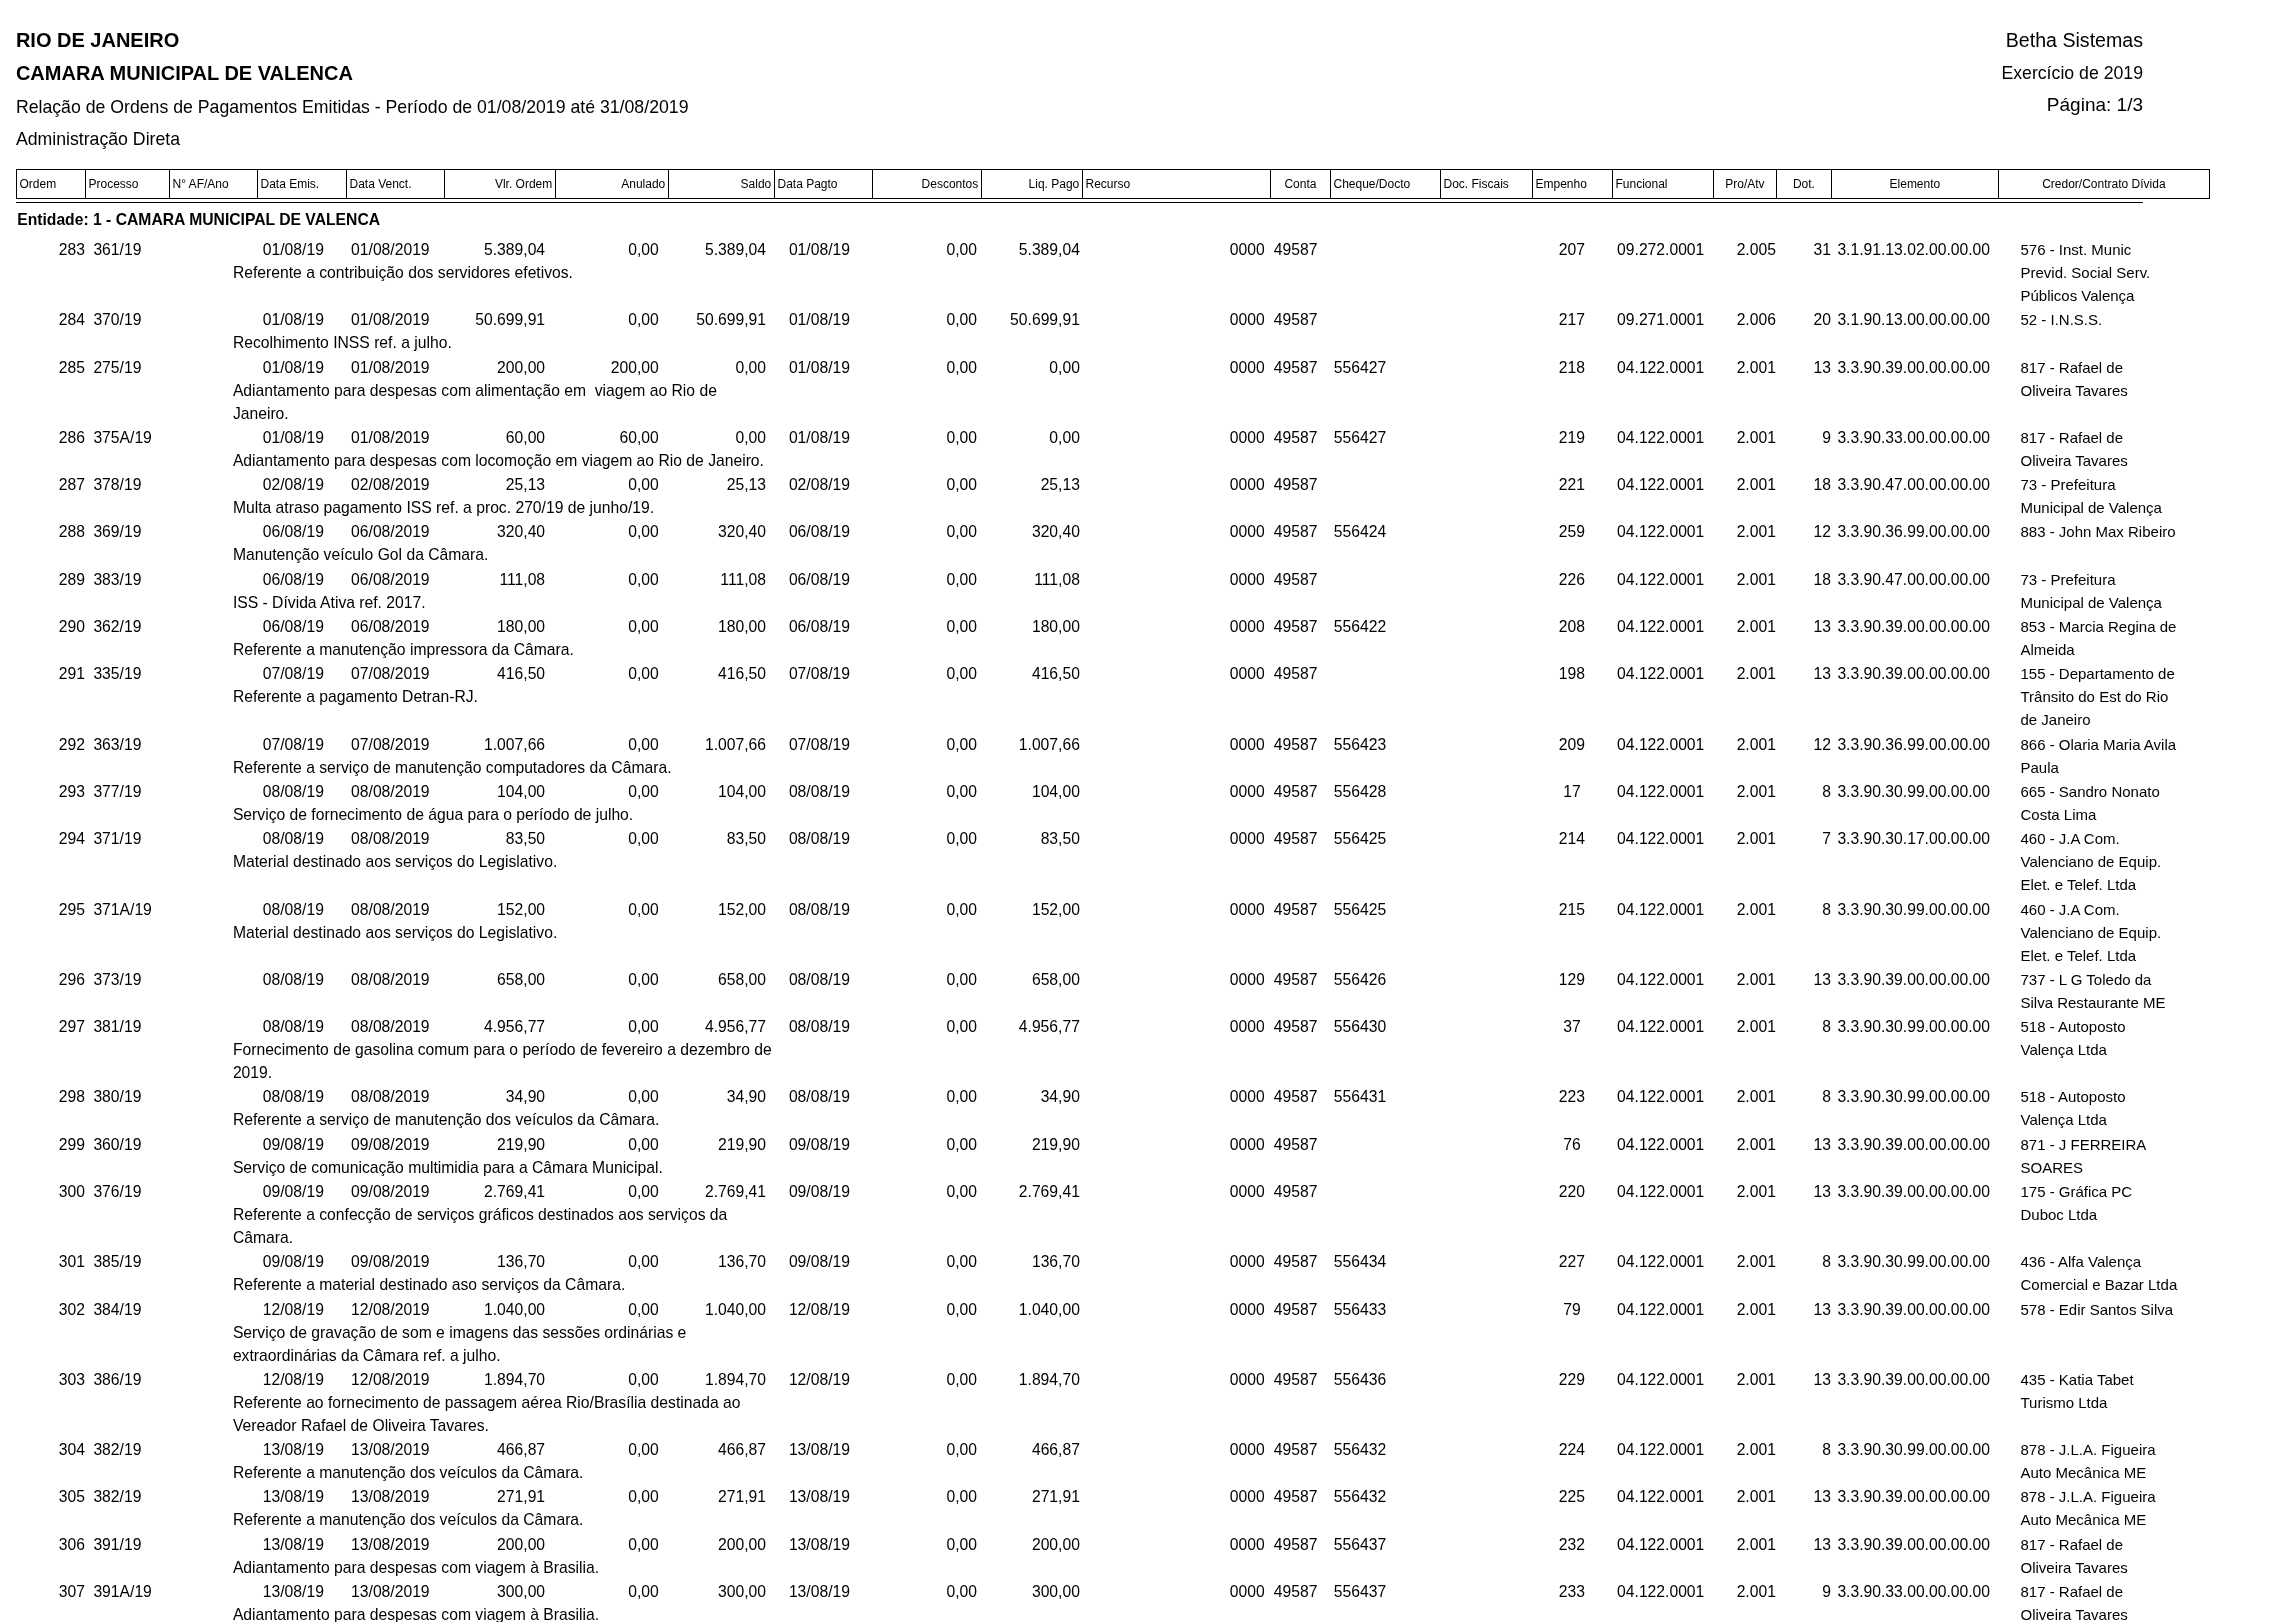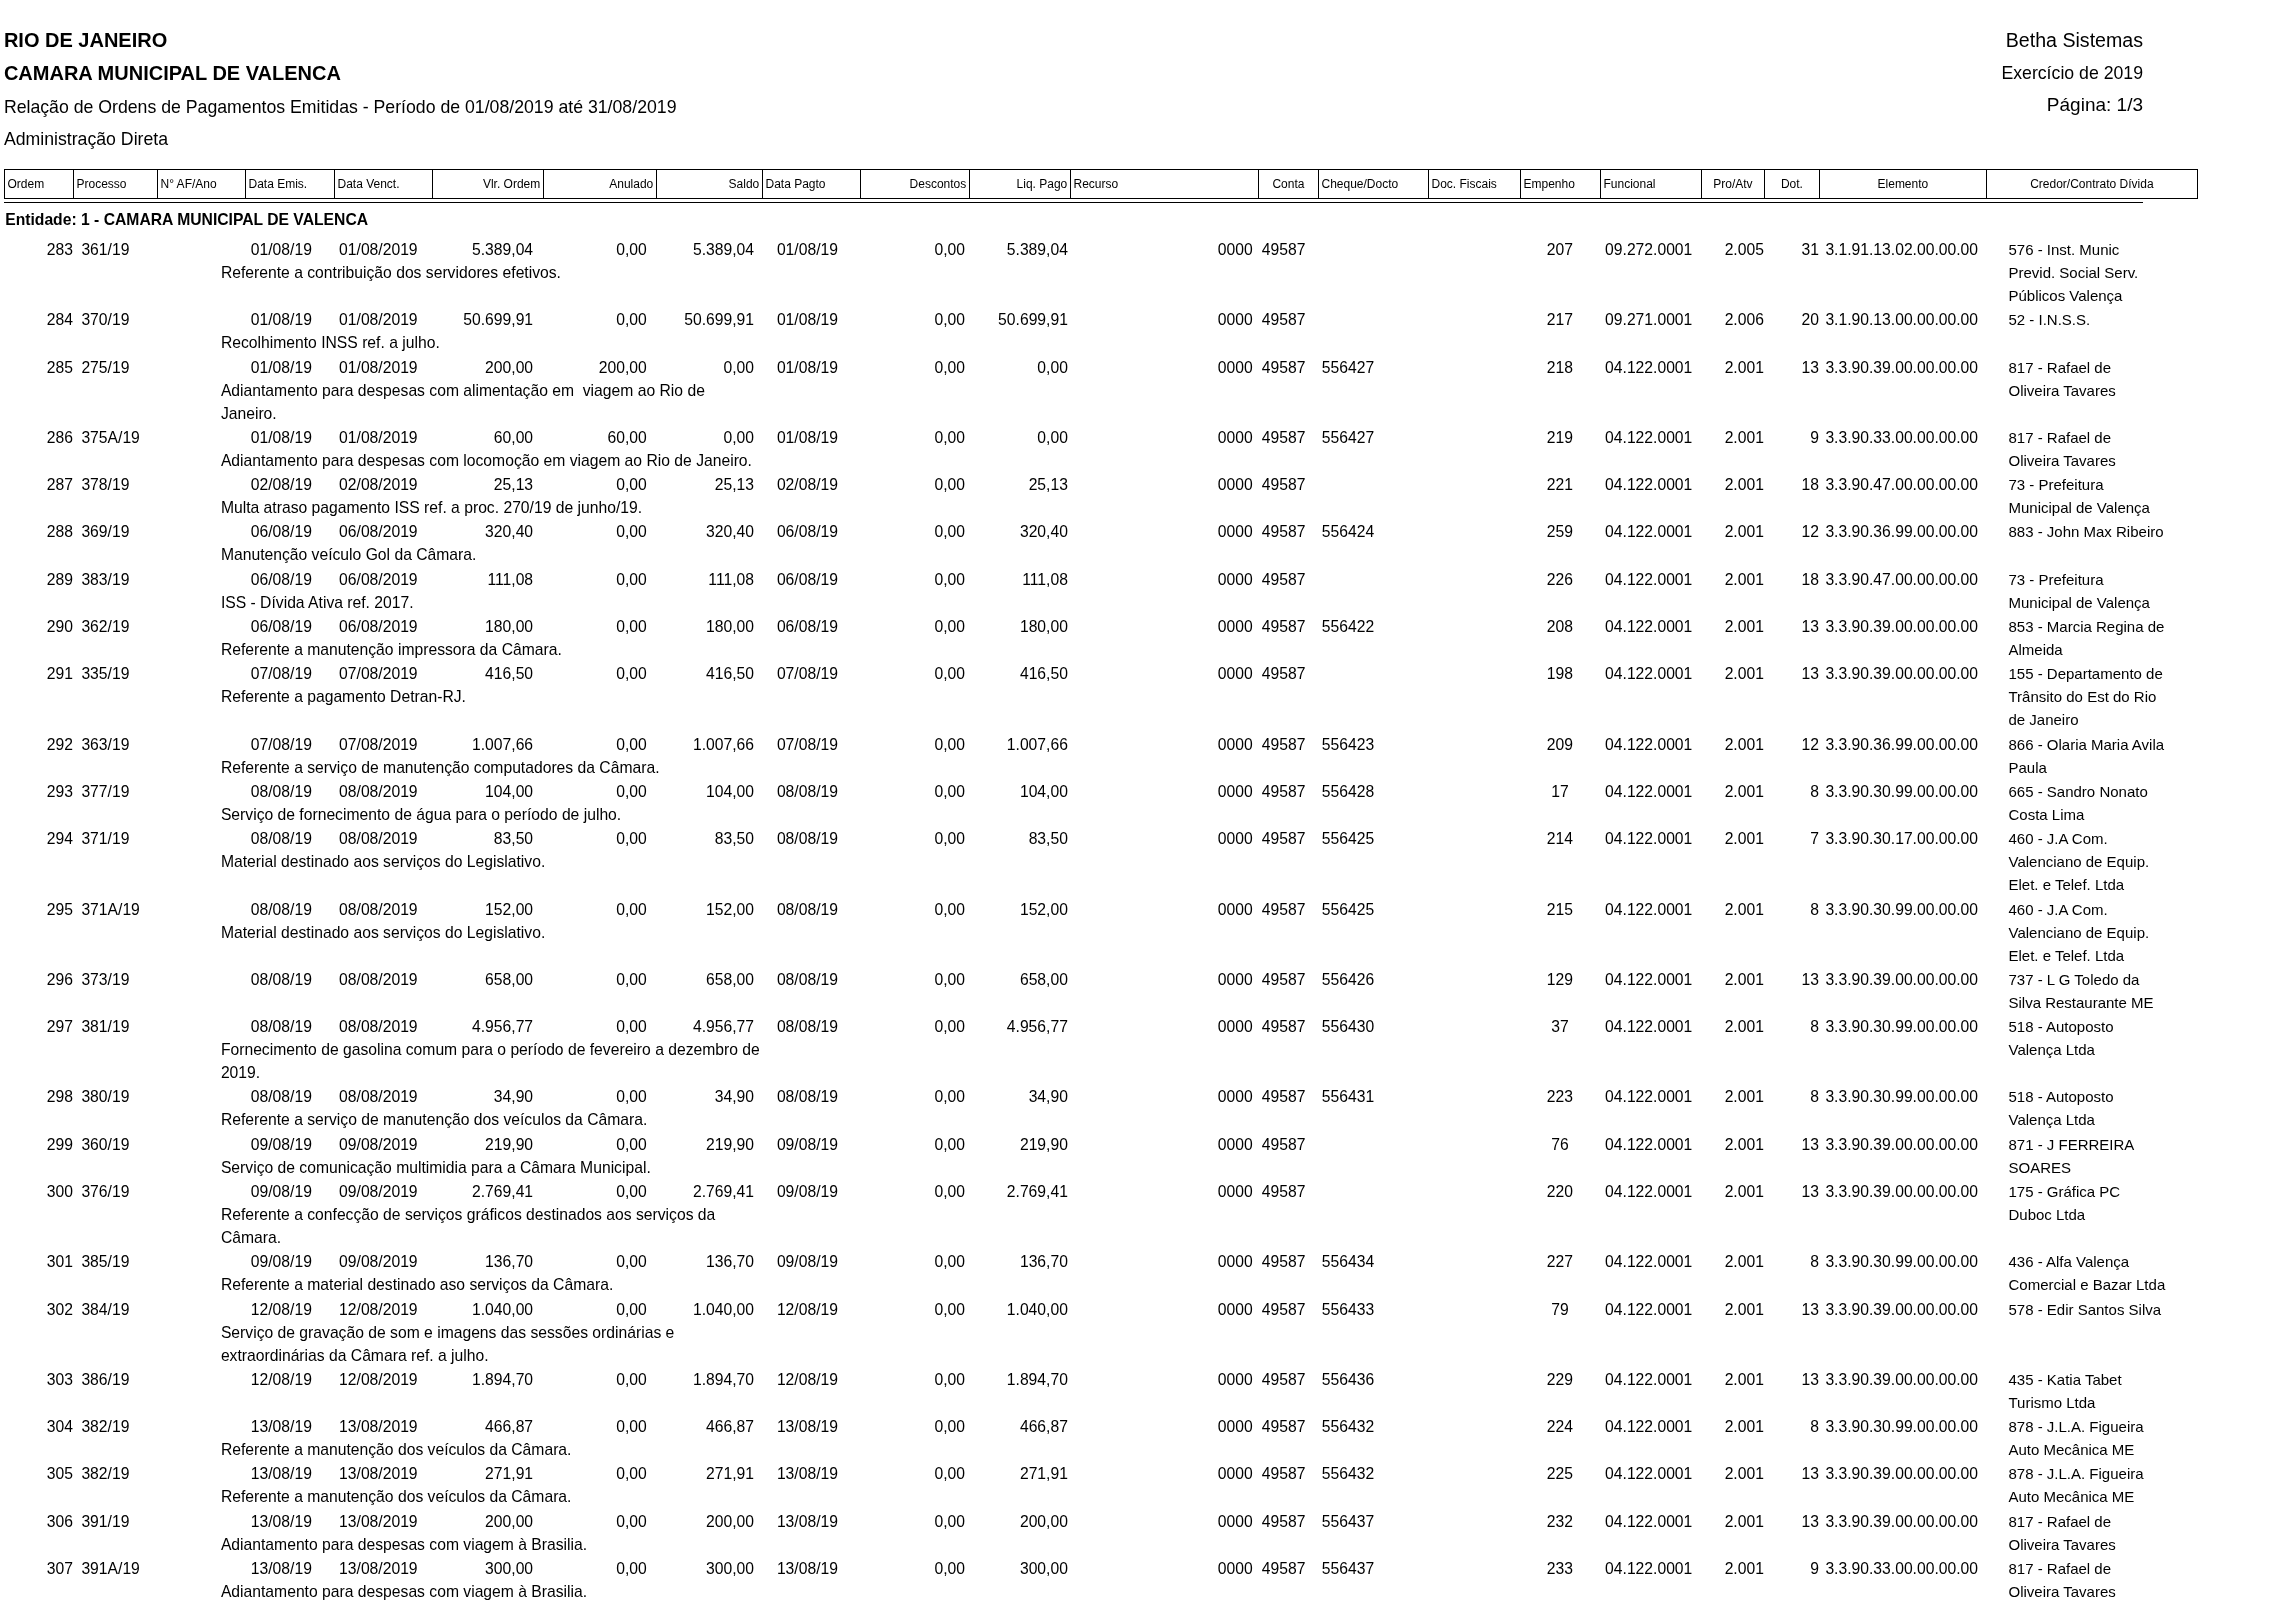--- a/index.html
+++ b/index.html
@@ -1,19 +1,19 @@
 <!DOCTYPE html>
 <html style="font-size:10.5px"><head>
 <meta charset="utf-8">
 <style>
   * { margin:0; padding:0; box-sizing:border-box; }
   html,body { background:#fff; }
   body { width:2295px; height:1622px; overflow:hidden;
          font-family:"Liberation Sans", sans-serif; color:#000; }
-  .page { width:2241px; height:1622px; background:#fff; position:relative; }
+  .page { width:2241px; height:1622px; background:#fff; position:relative;padding-left:12px; }
   .inner { padding:29px 98px 0 3.9px; }
 
   
   .ph { display:flex; justify-content:space-between; align-items:flex-start; }
   .ph-left .t1 { font-size:20px; font-weight:bold; margin-bottom:9.8px; }
   .ph-left .t2 { font-size:20px; font-weight:bold; margin-bottom:11.8px; }
   .ph-left .t3 { font-size:17.7px; margin-bottom:11px; }
   .ph-left .t4 { font-size:17.7px; }
   .ph-right { text-align:right; }
   .ph-right .r1 { font-size:19.6px; margin-bottom:10.5px; }
@@ -727,20 +727,22 @@
         <div class="cell c-rec">0000</div>
         <div class="cell c-conta">49587</div>
         <div class="cell c-cheque">556436</div>
         <div class="cell"></div>
         <div class="cell c-emp">229</div>
         <div class="cell c-func">04.122.0001</div>
         <div class="cell c-pro">2.001</div>
         <div class="cell c-dot">13</div>
         <div class="cell c-elem">3.3.90.39.00.00.00.00</div>
       </div>
+      <div class="desc">Referente ao fornecimento de passagem aérea Rio/Brasília destinada ao
+Vereador Rafael de Oliveira Tavares.</div>
     </div>
     <div class="credor-cell">435 - Katia Tabet
 Turismo Ltda</div>
   </div>
 
   <div class="entry">
     <div class="main">
       <div class="row-grid">
         <div class="cell c-ordem">304</div>
         <div class="cell c-proc">382/19</div>

